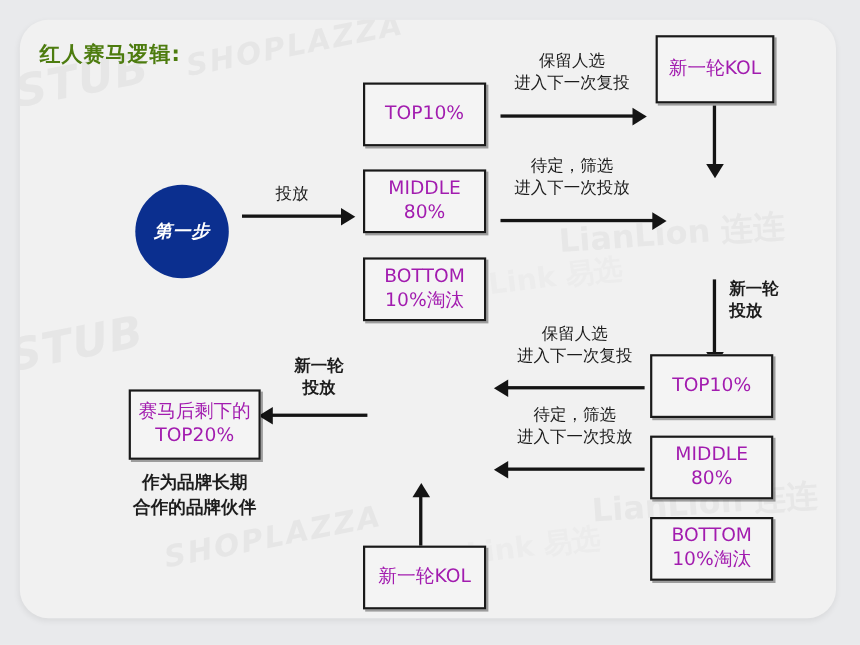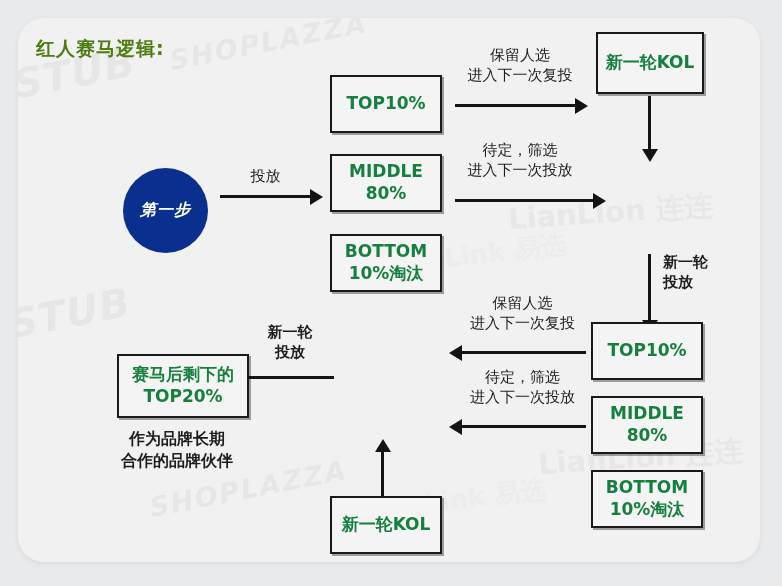--- a/index.html
+++ b/index.html
@@ -54,25 +54,24 @@
   
   .box {
     position: absolute;
     background: #f4f4f4;
     border: 2px solid #191919;
     box-shadow: 2px 2px 0 rgba(0,0,0,0.35);
     display: flex;
     align-items: center;
     justify-content: center;
     text-align: center;
-    color: #15803d;
+    color: #a21caf;
     font-size: 17px;
     line-height: 1.28;
     box-sizing: border-box;
-    font-weight: bold;
   }
   .box span { display: block; }
 
   
   .circle {
     position: absolute;
     border-radius: 50%;
     background: #0b2f8f;
     color: #ffffff;
     display: flex;
@@ -273,21 +272,21 @@
     </div>
 
     <div class="arrow-h" style="left:228px; top:358px; width:88px;">
       <div class="head-l"></div>
     </div>
     <div class="lbl bold" style="left:228px; top:305px; width:88px;">
       <div>新一轮</div>
       <div>投放</div>
     </div>
 
-    <div class="box" style="left:99px; top:336px; width:132px; height:64px;">
+    <div class="box" style="left:99px; top:336px; width:120px; height:64px;">
       <div>
         <span>赛马后剩下的</span>
         <span>TOP20%</span>
       </div>
     </div>
 
     <div class="caption" style="left:99px; top:410px; width:120px;">
       <div>作为品牌长期</div>
       <div>合作的品牌伙伴</div>
     </div>

